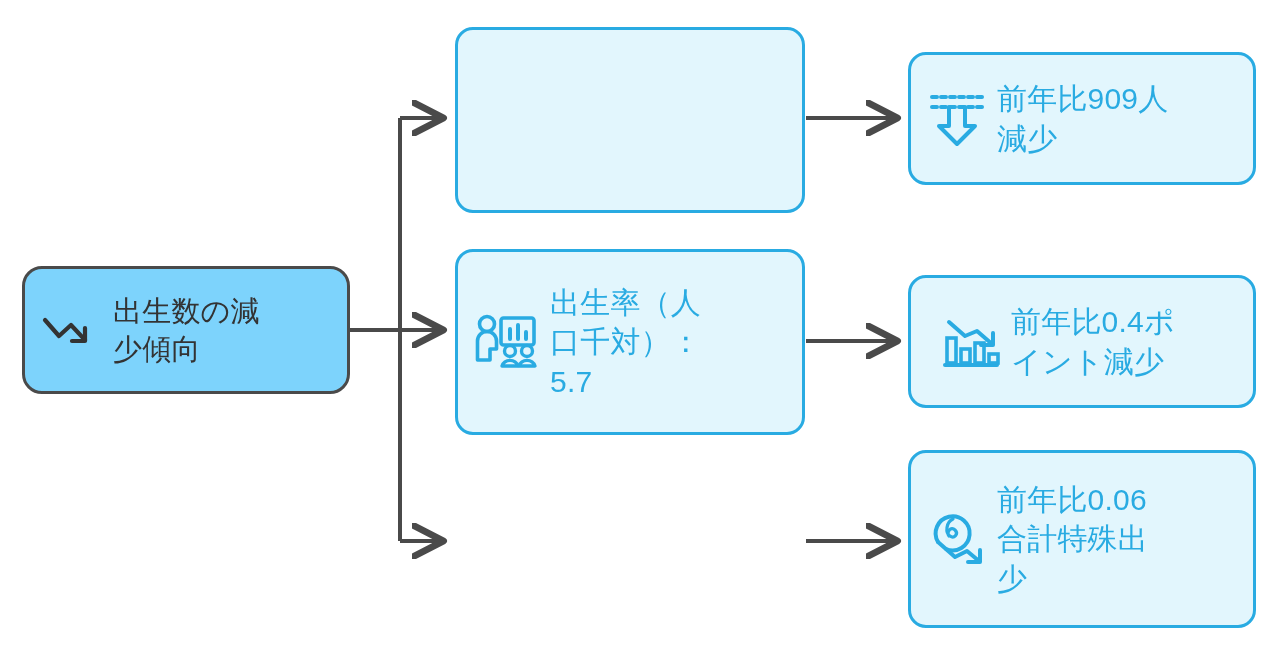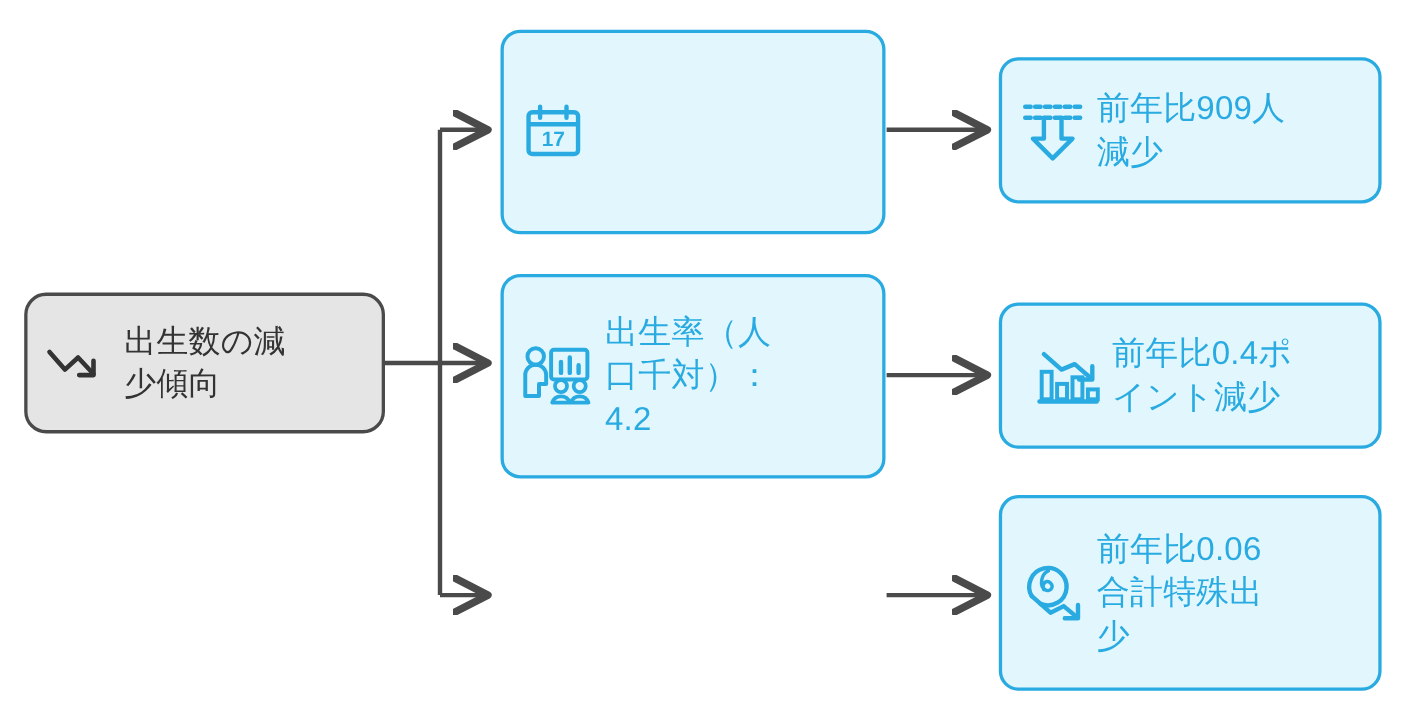--- a/index.html
+++ b/index.html
@@ -30,21 +30,21 @@
   }
   .node {
     position: absolute;
     box-sizing: border-box;
     display: flex;
     flex-direction: row;
     align-items: center;
     border-radius: 18px;
   }
   .node-root {
-    background: #e5e5e5;
+    background: #7dd3fc;
     border: 3px solid #4a4a4a;
     border-radius: 20px;
     left: 22px;
     top: 266px;
     width: 328px;
     height: 128px;
     padding: 0 14px 0 12px;
     gap: 10px;
   }
   .node-blue {
@@ -115,46 +115,38 @@
       <svg class="icon-svg" width="62" height="52" viewBox="0 0 62 52" aria-hidden="true">
         <path d="M8,16 L22,32 L34,21 L48,36" fill="none" stroke="#333333" stroke-width="4.2" stroke-linecap="round" stroke-linejoin="round"></path>
         <path d="M48,24 L48,37 L35,37" fill="none" stroke="#333333" stroke-width="4.2" stroke-linecap="round" stroke-linejoin="round"></path>
       </svg>
     </span>
     <span class="node-label">出生数の減
 少傾向</span>
   </div>
 
   <div class="node node-blue mid-1">
-    <span class="node-icon">
-      <svg class="icon-svg" width="62" height="62" viewBox="0 0 62 62" aria-hidden="true">
-        <rect x="8.5" y="13" width="45" height="38" rx="3.5" fill="none" stroke="#29abe2" stroke-width="4"></rect>
-        <path d="M8.5,24 L53.5,24" fill="none" stroke="#29abe2" stroke-width="4"></path>
-        <path d="M19,8 L19,18 M43,8 L43,18" fill="none" stroke="#29abe2" stroke-width="4" stroke-linecap="round"></path>
-        <text x="31" y="44" text-anchor="middle" font-family="'Liberation Sans',sans-serif" font-size="19" font-weight="bold" fill="#29abe2">17</text>
-      </svg>
-    </span>
   </div>
 
   <div class="node node-blue mid-2">
     <span class="node-icon">
       <svg class="icon-svg" width="68" height="62" viewBox="0 0 68 62" aria-hidden="true">
         <circle cx="15" cy="13" r="7.5" fill="none" stroke="#29abe2" stroke-width="3.6"></circle>
         <path d="M5.5,49 L5.5,30 a9.5,9.5 0 0 1 19,0 L24.5,38 L18,38 L18,49 Z" fill="none" stroke="#29abe2" stroke-width="3.6" stroke-linejoin="round"></path>
         <rect x="29" y="7" width="33" height="27" rx="2.5" fill="none" stroke="#29abe2" stroke-width="3.6"></rect>
         <path d="M38,28 L38,18 M46,28 L46,14 M54,28 L54,21" fill="none" stroke="#29abe2" stroke-width="4" stroke-linecap="round"></path>
         <circle cx="38" cy="40" r="5.5" fill="none" stroke="#29abe2" stroke-width="3.4"></circle>
         <path d="M30,55 a8.5,8.5 0 0 1 16,0 Z" fill="none" stroke="#29abe2" stroke-width="3.4" stroke-linejoin="round"></path>
         <circle cx="55" cy="40" r="5.5" fill="none" stroke="#29abe2" stroke-width="3.4"></circle>
         <path d="M47,55 a8.5,8.5 0 0 1 16,0 Z" fill="none" stroke="#29abe2" stroke-width="3.4" stroke-linejoin="round"></path>
       </svg>
     </span>
     <span class="node-label">出生率（人
 口千対）：
-4.2</span>
+5.7</span>
   </div>
 
 
   <div class="node node-blue right-1">
     <span class="node-icon">
       <svg class="icon-svg" width="64" height="62" viewBox="0 0 64 62" aria-hidden="true">
         <path d="M7,9 L57,9" fill="none" stroke="#29abe2" stroke-width="4" stroke-linecap="round" stroke-dasharray="5 4"></path>
         <path d="M7,19 L57,19" fill="none" stroke="#29abe2" stroke-width="4" stroke-linecap="round" stroke-dasharray="5 4"></path>
         <path d="M24,19 L24,38 L14,38 L32,56 L50,38 L40,38 L40,19" fill="none" stroke="#29abe2" stroke-width="4" stroke-linejoin="round" stroke-linecap="round"></path>
       </svg>

